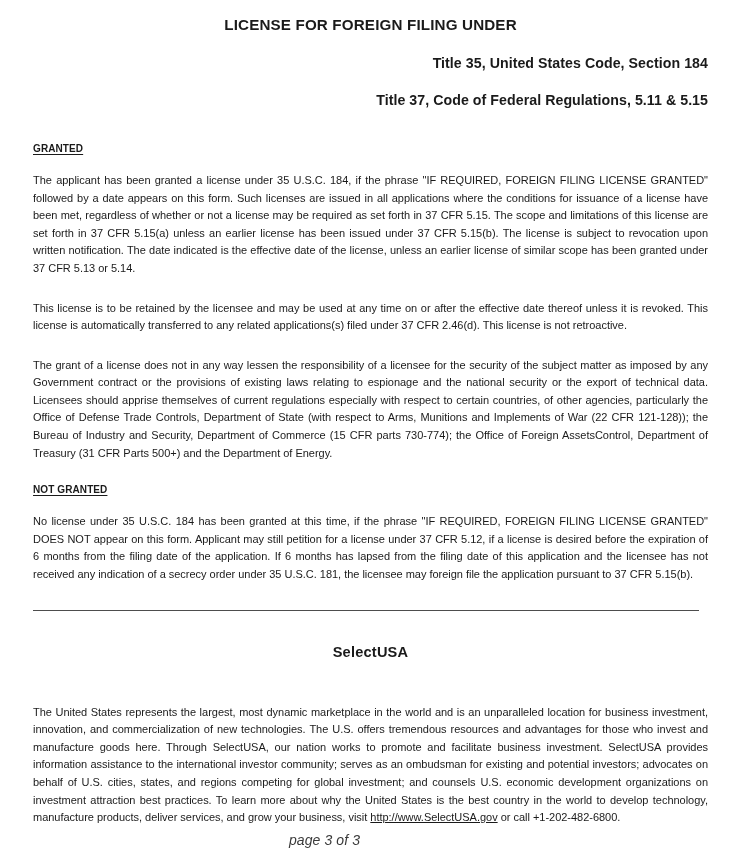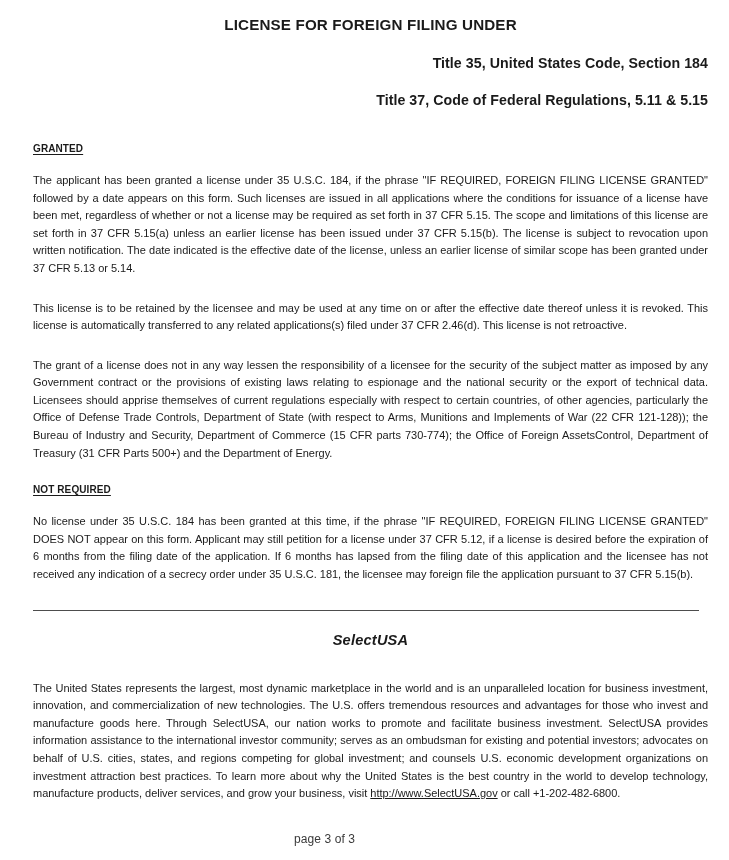--- a/index.html
+++ b/index.html
@@ -87,40 +87,40 @@
     margin: 0;
     width: 666px;
     height: 0;
   }
 
   
   .selectusa-heading {
     text-align: center;
     font-size: 14.6px;
     font-weight: bold;
-    font-style: italic;
     letter-spacing: 0.2px;
-    margin: 4px;
+    margin: 16px;
   }
 
   .link-underline {
     text-decoration: underline;
     text-underline-offset: 1px;
   }
 
   
   .footer {
     position: absolute;
     left: 0;
     top: 832px;
     width: 649px;
     text-align: center;
-    font-size: 12px;
+    font-size: 14px;
     color: #3a3a3a;
     letter-spacing: 0.1px;
+    font-style: italic;
   }
 </style>
 </head>
 <body>
 
 <div class="page">
 
   <div class="content">
 
     <div class="title-block">
@@ -140,21 +140,21 @@
     <div class="gap-lg"></div>
 
     <p class="para">This license is to be retained by the licensee and may be used at any time on or after the effective date thereof unless it is revoked. This license is automatically transferred to any related applications(s) filed under 37 CFR 2.46(d). This license is not retroactive.</p>
 
     <div class="gap-lg"></div>
 
     <p class="para">The grant of a license does not in any way lessen the responsibility of a licensee for the security of the subject matter as imposed by any Government contract or the provisions of existing laws relating to espionage and the national security or the export of technical data. Licensees should apprise themselves of current regulations especially with respect to certain countries, of other agencies, particularly the Office of Defense Trade Controls, Department of State (with respect to Arms, Munitions and Implements of War (22 CFR 121-128)); the Bureau of Industry and Security, Department of Commerce (15 CFR parts 730-774); the Office of Foreign AssetsControl, Department of Treasury (31 CFR Parts 500+) and the Department of Energy.</p>
 
     <div class="gap-lg"></div>
 
-    <div class="section-heading">NOT REQUIRED</div>
+    <div class="section-heading">NOT GRANTED</div>
 
     <div class="gap-md"></div>
 
     <p class="para">No license under 35 U.S.C. 184 has been granted at this time, if the phrase "IF REQUIRED, FOREIGN FILING LICENSE GRANTED" DOES NOT appear on this form. Applicant may still petition for a license under 37 CFR 5.12, if a license is desired before the expiration of 6 months from the filing date of the application. If 6 months has lapsed from the filing date of this application and the licensee has not received any indication of a secrecy order under 35 U.S.C. 181, the licensee may foreign file the application pursuant to 37 CFR 5.15(b).</p>
 
     <div style="height:26px"></div>
 
     <hr class="divider">
 
     <div style="height:17px"></div>

